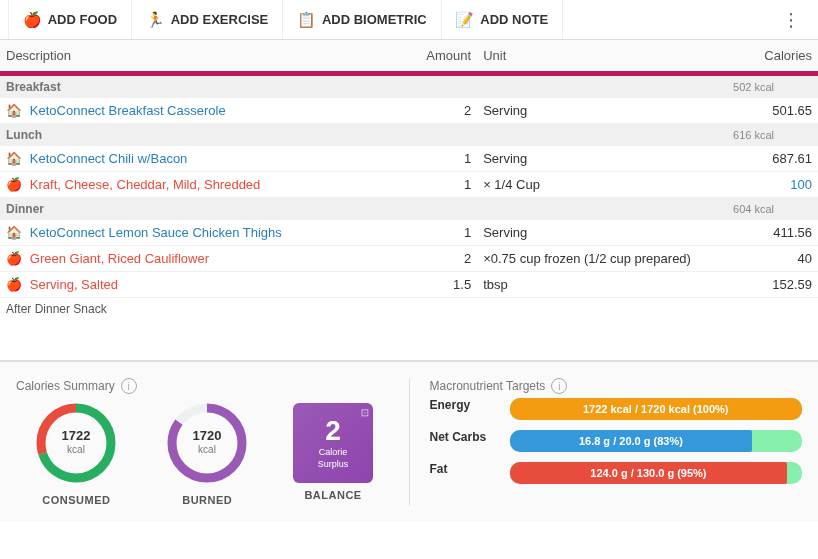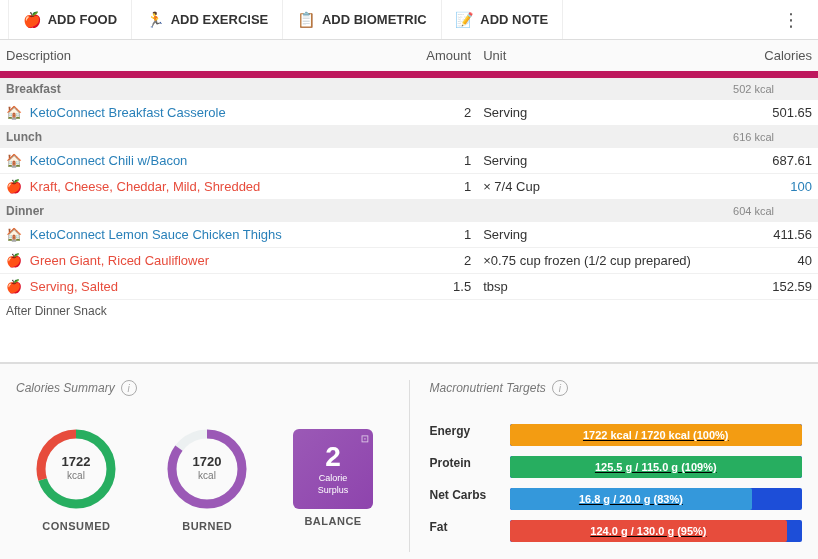--- a/index.html
+++ b/index.html
@@ -31,21 +31,21 @@
     .icon-note { color: #f39c12; font-size: 15px; }
 
     
     .food-table {
       width: 100%;
       border-collapse: collapse;
     }
     .food-table th {
       text-align: left; padding: 8px 6px;
       color: #555; font-weight: normal;
-      border-bottom: 7px solid #be185d;
+      border-bottom: 5px solid #be185d;
       background: #fafafa;
     }
     .food-table th.right { text-align: right; }
 
     
     .section-header td {
       background: #f0f0f0;
       font-weight: bold;
       padding: 4px 6px;
       color: #737373;
@@ -96,22 +96,22 @@
       gap: 0;
     }
 
     
     .calories-summary {
       flex: 1;
       padding-right: 20px;
       border-right: 1px solid #ddd;
     }
     .section-title {
-      font-size: 12px; color: #777; margin-bottom: 28px;
-      display: flex; align-items: center; gap: 6px; font-style: italic;
+      font-size: 12px; color: #777; margin-bottom: 4px;
+      display: flex; align-items: center; gap: 6px;
     }
     .section-title .info-icon {
       width: 16px; height: 16px; border-radius: 50%;
       border: 1px solid #aaa; display: inline-flex;
       align-items: center; justify-content: center;
       font-size: 10px; color: #aaa; cursor: pointer;
     }
     .circles-row {
       display: flex; align-items: center; gap: 10px; justify-content: space-around;
     }
@@ -140,22 +140,22 @@
       padding-left: 20px;
     }
     .macro-row {
       display: flex; gap: 10px;
       margin-bottom: 10px;
     }
     .macro-name {
       width: 70px; font-size: 12px; color: #333; font-weight: bold;
     }
     .macro-bar-container {
-      flex: 1; height: 22px; background: #1d4ed8; border-radius: 2px;
-      overflow: hidden; position: relative; text-decoration: underline;
+      flex: 1; height: 22px; background: #86efac; border-radius: 10px;
+      overflow: hidden; position: relative;
     }
     .macro-bar {
       height: 100%; display: flex; align-items: center;
       justify-content: center; color: #fff; font-size: 11px; font-weight: bold;
       border-radius: 2px;
     }
 
     .col-desc { width: 360px; }
     .col-amount { width: 60px; text-align: right; }
     .col-unit { width: 220px; }
@@ -222,21 +222,21 @@
       <td class="amount">1</td>
       <td>Serving</td>
       <td class="calories">687.61</td>
     </tr>
       <tr class="food-row">
       <td>
         <span class="food-icon" style="color:#e74c3c">🍎</span>
         <span class="food-name red">Kraft, Cheese, Cheddar, Mild, Shredded</span>
       </td>
       <td class="amount">1</td>
-      <td>× 7/4 Cup</td>
+      <td>× 1/4 Cup</td>
       <td class="calories blue">100</td>
     </tr>
       <tr class="section-header">
         <td colspan="3">Dinner</td>
         <td class="kcal">604 kcal</td>
       </tr>
       <tr class="food-row">
       <td>
         <span class="food-icon" style="color:#2980b9">🏠</span>
         <span class="food-name">KetoConnect Lemon Sauce Chicken Thighs</span>
@@ -323,28 +323,20 @@
     <div id="macro-rows-container">
         <div class="macro-row">
     <div class="macro-name">Energy</div>
     <div class="macro-bar-container">
       <div class="macro-bar" style="width:100%;background:#f39c12;">
         <span>1722 kcal / 1720 kcal (100%)</span>
       </div>
     </div>
   </div>
         <div class="macro-row">
-    <div class="macro-name">Protein</div>
-    <div class="macro-bar-container">
-      <div class="macro-bar" style="width:100%;background:#27ae60;">
-        <span>125.5 g / 115.0 g (109%)</span>
-      </div>
-    </div>
-  </div>
-        <div class="macro-row">
     <div class="macro-name">Net Carbs</div>
     <div class="macro-bar-container">
       <div class="macro-bar" style="width:83%;background:#3498db;">
         <span>16.8 g / 20.0 g (83%)</span>
       </div>
     </div>
   </div>
         <div class="macro-row">
     <div class="macro-name">Fat</div>
     <div class="macro-bar-container">

